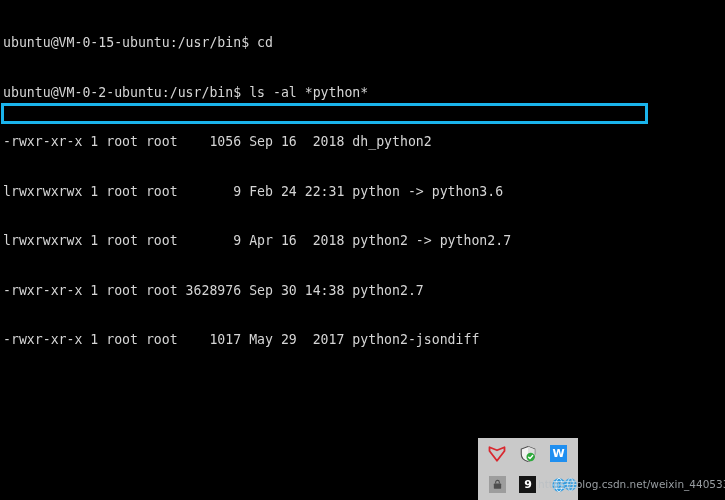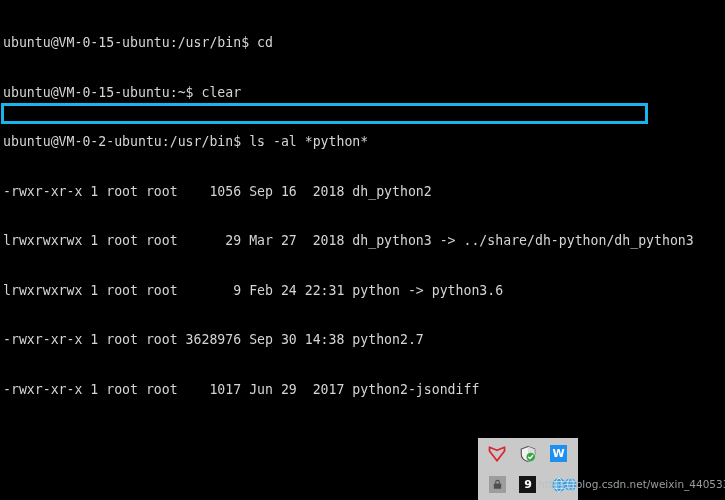--- a/index.html
+++ b/index.html
@@ -127,27 +127,26 @@
     pointer-events: none;
   }
 </style>
 </head>
 <body>
 
 <div id="screen">
 
   <div id="term">
     <div class="line">ubuntu@VM-0-15-ubuntu:/usr/bin$ cd</div>
-    <div class="line">ubuntu@VM-0-15-ubuntu:~$ clear</div>
     <div class="line">ubuntu@VM-0-2-ubuntu:/usr/bin$ ls -al *python*</div>
     <div class="line">-rwxr-xr-x 1 root root    1056 Sep 16  2018 dh_python2</div>
-    <div class="line">lrwxrwxrwx 1 root root      29 Mar 27  2018 dh_python3 -&gt; ../share/dh-python/dh_python3</div>
     <div class="line">lrwxrwxrwx 1 root root       9 Feb 24 22:31 python -&gt; python3.6</div>
+    <div class="line">lrwxrwxrwx 1 root root       9 Apr 16  2018 python2 -&gt; python2.7</div>
     <div class="line">-rwxr-xr-x 1 root root 3628976 Sep 30 14:38 python2.7</div>
-    <div class="line">-rwxr-xr-x 1 root root    1017 Jun 29  2017 python2-jsondiff</div>
+    <div class="line">-rwxr-xr-x 1 root root    1017 May 29  2017 python2-jsondiff</div>
     
     
     
     
     
     
     
     
     
     

